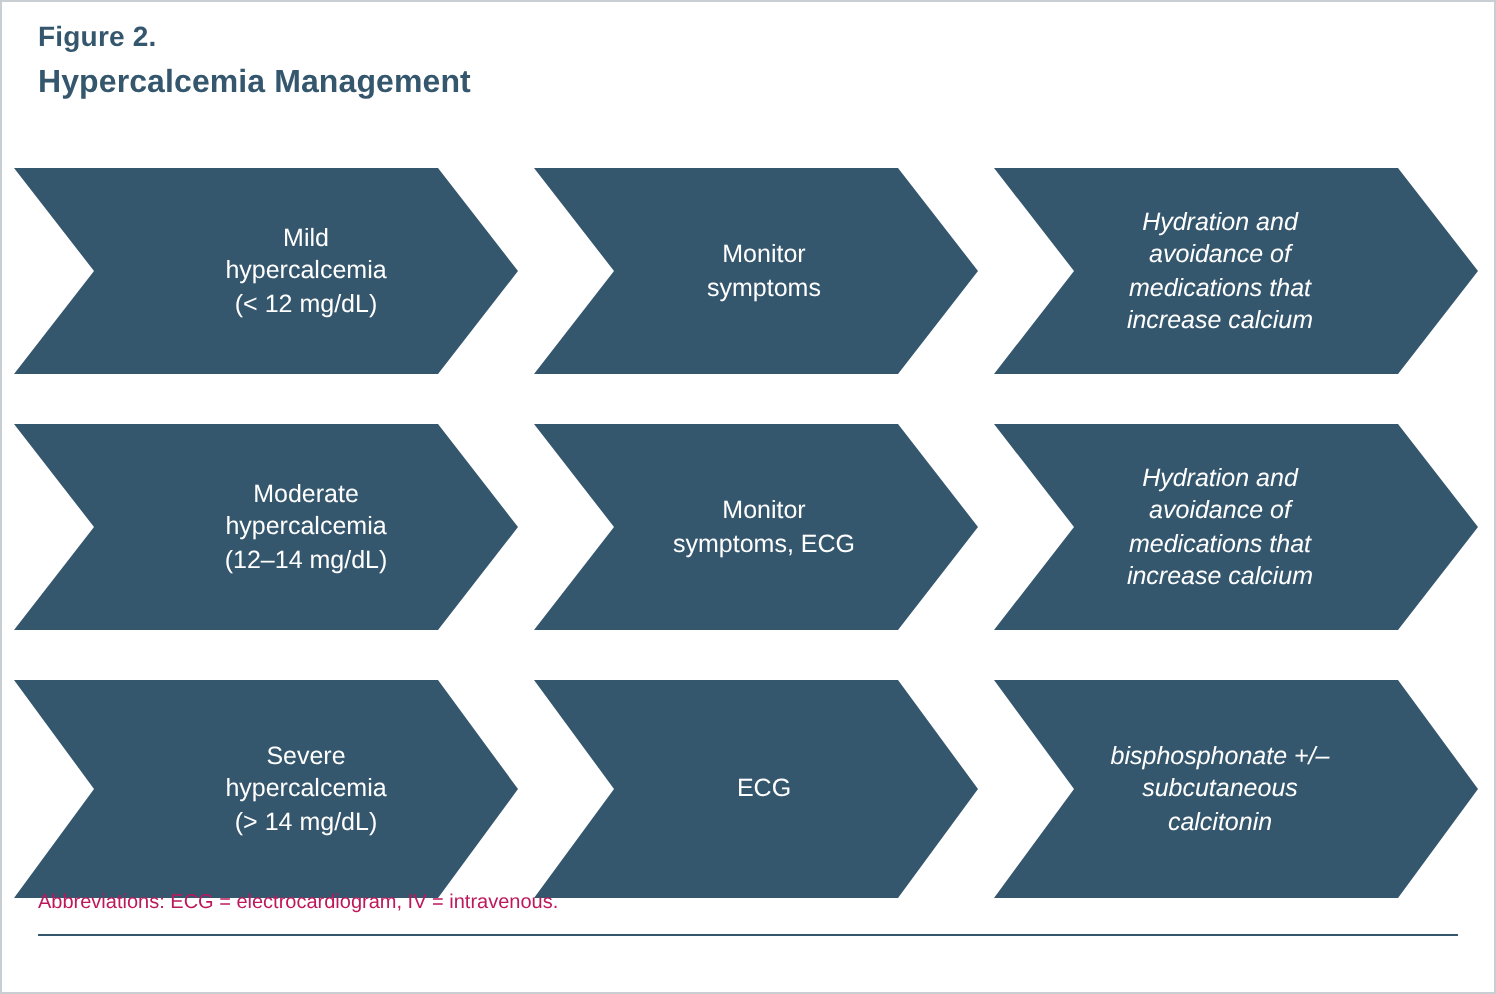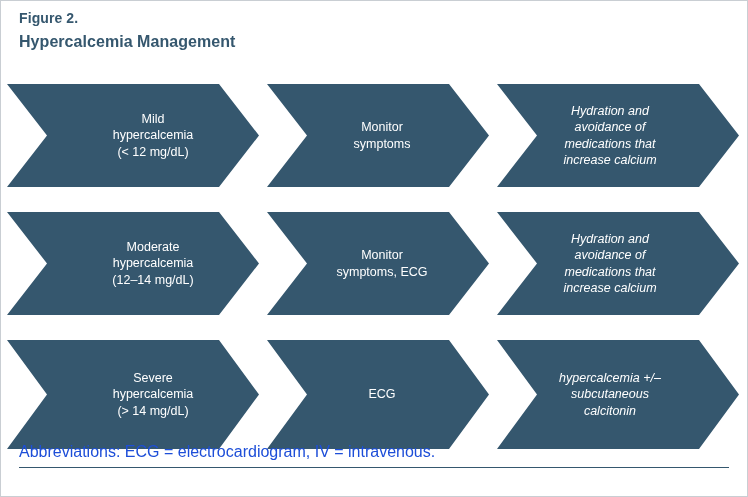--- a/index.html
+++ b/index.html
@@ -90,23 +90,23 @@
   .step-label span { display: block; }
 
   
   .footnote {
     position: absolute;
     left: 18px;
     right: 18px;
     bottom: 28px;
   }
   .footnote-text {
-    font-size: 16px;
+    font-size: 10px;
     line-height: 16px;
-    color: #1d4ed8;
+    color: #be185d;
   }
   .footnote-rule {
     margin-top: 7px;
     height: 1px;
     background: #35576e;
   }
 </style>
 </head>
 <body>
 
@@ -192,21 +192,21 @@
               <span>(&gt; 14 mg/dL)</span>
             </div>
           </div>
           <div class="step-label col-2">
             <div>
               <span>ECG</span>
             </div>
           </div>
           <div class="step-label col-3">
             <div>
-              <span>hypercalcemia +/–</span>
+              <span>bisphosphonate +/–</span>
               <span>subcutaneous</span>
               <span>calcitonin</span>
             </div>
           </div>
         </div>
       </div>
     </div>
 
   <div class="footnote">
     <div class="footnote-text">Abbreviations: ECG = electrocardiogram, IV = intravenous.</div>

